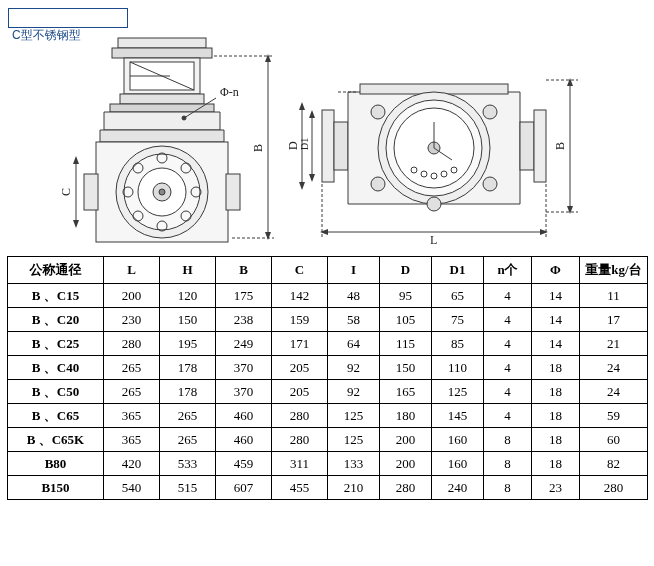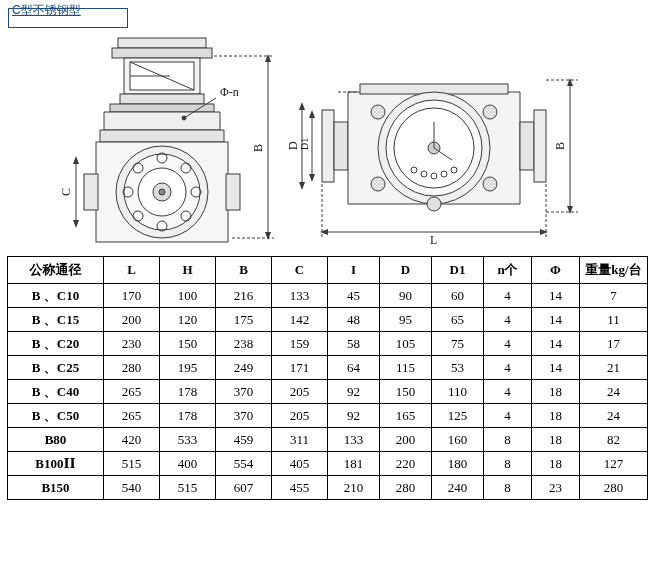--- a/index.html
+++ b/index.html
@@ -26,26 +26,25 @@
     top: 8px;
     width: 120px;
     height: 20px;
     border: 1px solid #1a4a8a;
     background: #ffffff;
     box-sizing: border-box;
   }
   .title-bar-text {
     position: absolute;
     left: 12px;
-    top: 2px;
+    top: 27px;
     font-size: 12px;
     line-height: 16px;
     color: #1a4a8a;
     white-space: nowrap;
-    text-decoration: underline;
   }
 
   
   .drawing {
     position: absolute;
     left: 0;
     top: 26px;
     width: 654px;
     height: 222px;
     text-align: right;
@@ -242,33 +241,20 @@
           <th>I</th>
           <th>D</th>
           <th>D1</th>
           <th>n个</th>
           <th>Φ</th>
           <th>重量kg/台</th>
         </tr>
       </thead>
       <tbody>
         <tr>
-          <td class="c0">B 、C10</td>
-          <td>170</td>
-          <td>100</td>
-          <td>216</td>
-          <td>133</td>
-          <td>45</td>
-          <td>90</td>
-          <td>60</td>
-          <td>4</td>
-          <td>14</td>
-          <td>7</td>
-        </tr>
-        <tr>
           <td class="c0">B 、C15</td>
           <td>200</td>
           <td>120</td>
           <td>175</td>
           <td>142</td>
           <td>48</td>
           <td>95</td>
           <td>65</td>
           <td>4</td>
           <td>14</td>
@@ -288,21 +274,21 @@
           <td>17</td>
         </tr>
         <tr>
           <td class="c0">B 、C25</td>
           <td>280</td>
           <td>195</td>
           <td>249</td>
           <td>171</td>
           <td>64</td>
           <td>115</td>
-          <td>53</td>
+          <td>85</td>
           <td>4</td>
           <td>14</td>
           <td>21</td>
         </tr>
         <tr>
           <td class="c0">B 、C40</td>
           <td>265</td>
           <td>178</td>
           <td>370</td>
           <td>205</td>
@@ -318,48 +304,61 @@
           <td>265</td>
           <td>178</td>
           <td>370</td>
           <td>205</td>
           <td>92</td>
           <td>165</td>
           <td>125</td>
           <td>4</td>
           <td>18</td>
           <td>24</td>
+        </tr>
+        <tr>
+          <td class="c0">B 、C65</td>
+          <td>365</td>
+          <td>265</td>
+          <td>460</td>
+          <td>280</td>
+          <td>125</td>
+          <td>180</td>
+          <td>145</td>
+          <td>4</td>
+          <td>18</td>
+          <td>59</td>
+        </tr>
+        <tr>
+          <td class="c0">B 、C65K</td>
+          <td>365</td>
+          <td>265</td>
+          <td>460</td>
+          <td>280</td>
+          <td>125</td>
+          <td>200</td>
+          <td>160</td>
+          <td>8</td>
+          <td>18</td>
+          <td>60</td>
         </tr>
         <tr>
           <td class="c0">B80</td>
           <td>420</td>
           <td>533</td>
           <td>459</td>
           <td>311</td>
           <td>133</td>
           <td>200</td>
           <td>160</td>
           <td>8</td>
           <td>18</td>
           <td>82</td>
         </tr>
         <tr>
-          <td class="c0">B100ⅠⅠ</td>
-          <td>515</td>
-          <td>400</td>
-          <td>554</td>
-          <td>405</td>
-          <td>181</td>
-          <td>220</td>
-          <td>180</td>
-          <td>8</td>
-          <td>18</td>
-          <td>127</td>
-        </tr>
-        <tr>
           <td class="c0">B150</td>
           <td>540</td>
           <td>515</td>
           <td>607</td>
           <td>455</td>
           <td>210</td>
           <td>280</td>
           <td>240</td>
           <td>8</td>
           <td>23</td>

